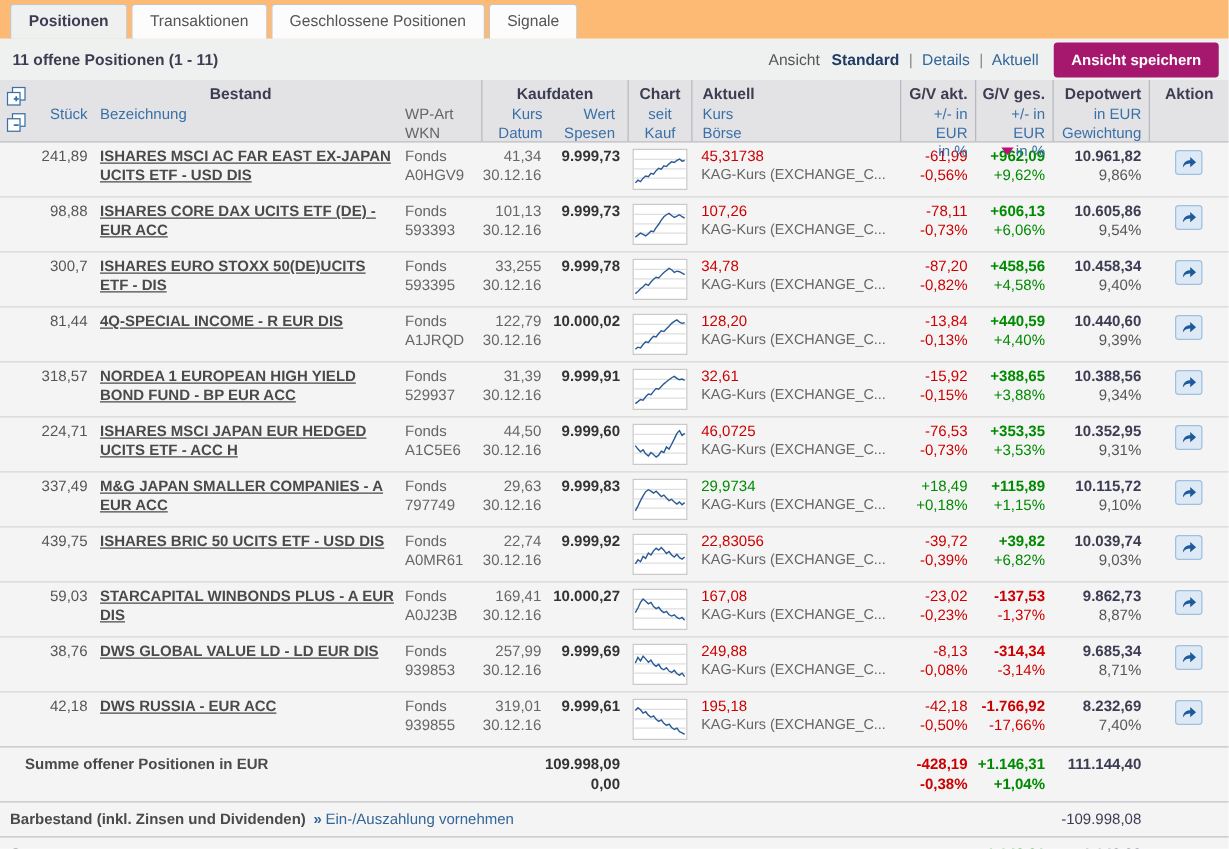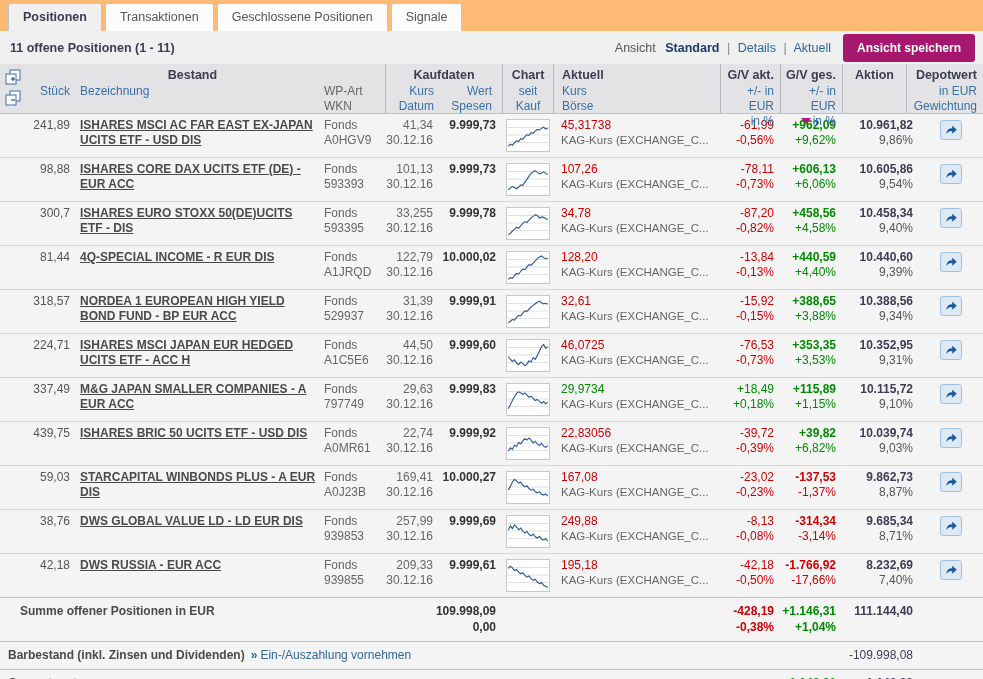--- a/index.html
+++ b/index.html
@@ -185,28 +185,28 @@
     <div class="hgroup g-gvakt bl">
       <div class="htitle">G/V akt.</div>
       <div class="hsub">+/- in EUR</div>
       <div class="hsub">in %</div>
     </div>
     <div class="hgroup g-gvges bl">
       <div class="htitle">G/V ges.</div>
       <div class="hsub">+/- in EUR</div>
       <div class="hsub"><span class="sort-tri"></span><span>in %</span></div>
     </div>
-    <div class="hgroup g-aktion bl">
-      <div class="htitle">Aktion</div>
-    </div>
     <div class="hgroup g-depot bl">
       <div class="htitle">Depotwert</div>
       <div class="hsub">in EUR</div>
       <div class="hsub">Gewichtung</div>
     </div>
+    <div class="hgroup g-aktion bl">
+      <div class="htitle">Aktion</div>
+    </div>
   </div>
 
   <div>
       <div class="trow">
       <div class="cell w-ic"></div>
       <div class="cell w-st rt stueck">241,89</div>
       <div class="cell w-nm c-nm"><a class="fund-link">ISHARES MSCI AC FAR EAST EX-JAPAN UCITS ETF - USD DIS</a></div>
       <div class="cell w-wp c-wp">
         <div>Fonds</div>
         <div>A0HGV9</div>
@@ -675,21 +675,21 @@
     </div>
       <div class="trow">
       <div class="cell w-ic"></div>
       <div class="cell w-st rt stueck">42,18</div>
       <div class="cell w-nm c-nm"><a class="fund-link">DWS RUSSIA - EUR ACC</a></div>
       <div class="cell w-wp c-wp">
         <div>Fonds</div>
         <div>939855</div>
       </div>
       <div class="cell w-kk rt muted" style="padding-right:4px">
-        <div>209,33</div>
+        <div>319,01</div>
         <div>30.12.16</div>
       </div>
       <div class="cell w-wt rt">
         <div class="bold">9.999,61</div>
       </div>
       <div class="cell w-ch c-ch">
         <svg class="spark" viewBox="0 0 44 33">
           <line x1="0" y1="8" x2="44" y2="8" stroke="#dedede" stroke-width="1"></line>
           <line x1="0" y1="16" x2="44" y2="16" stroke="#dedede" stroke-width="1"></line>
           <line x1="0" y1="24" x2="44" y2="24" stroke="#dedede" stroke-width="1"></line>

